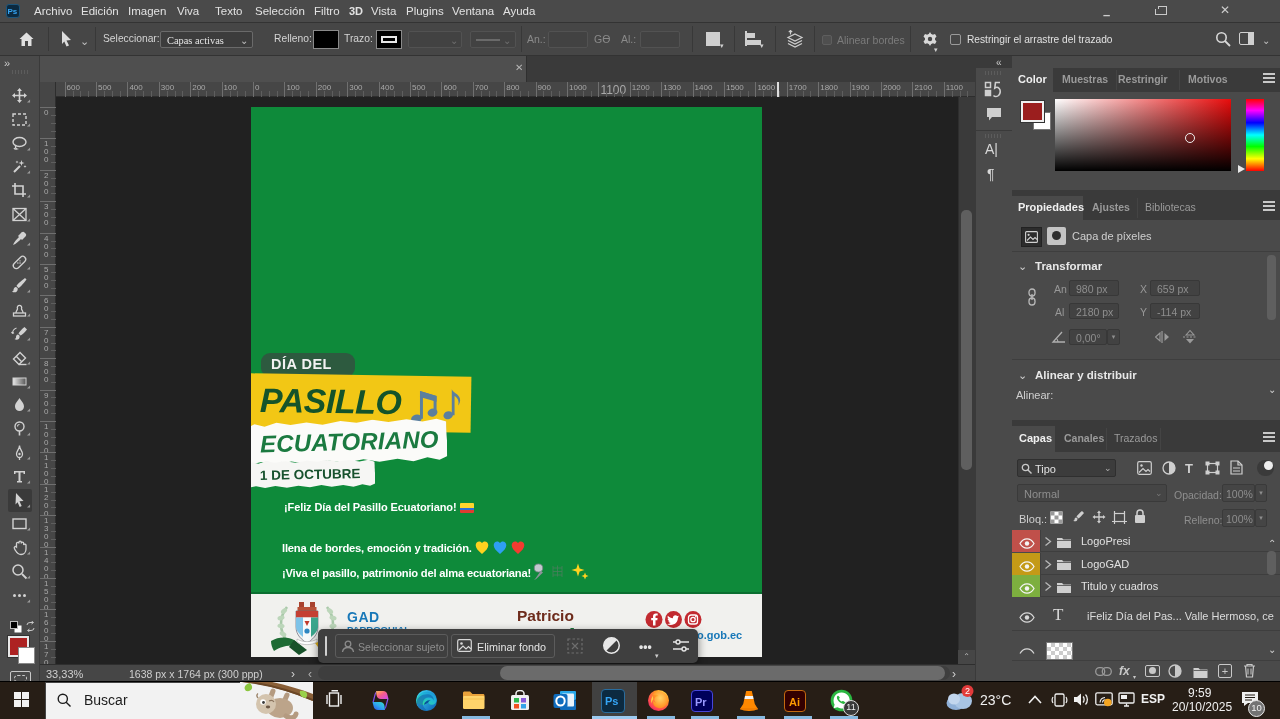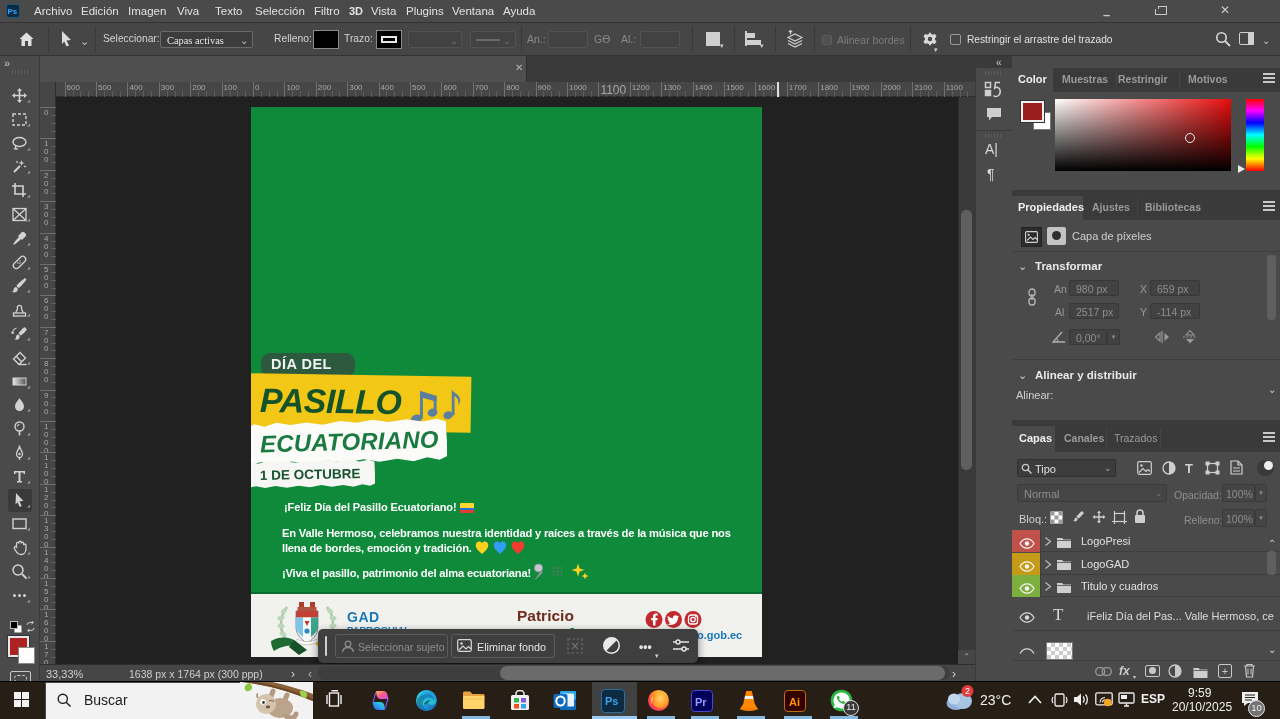--- a/index.html
+++ b/index.html
@@ -478,21 +478,20 @@
 <ellipse cx="43.5" cy="36" rx="5.4" ry="4.4" transform="rotate(-18 43.5 36)"></ellipse>
 <path d="M47.5 36 L47.5 7 C49 11 55 12 56.5 17 C57.5 20.5 56 23.5 54.5 25 C56.5 20 53 15.5 50.6 14.5 L50.6 36 Z"></path>
 </g>
       </svg>
       <div class="abs" style="left:-4px;top:313px;width:200px;height:44px;background:#fbfbf9;transform:rotate(-1.6deg);clip-path:polygon(0% 12%,4% 4%,9% 10%,15% 2%,22% 8%,30% 3%,38% 9%,47% 2%,55% 7%,63% 1%,71% 7%,80% 2%,88% 8%,95% 3%,100% 10%,100% 88%,96% 96%,90% 90%,83% 98%,75% 91%,66% 97%,58% 90%,49% 97%,40% 91%,31% 98%,22% 91%,14% 97%,7% 90%,0% 96%);box-shadow:0 2px 3px rgba(0,0,0,0.25);"></div>
       <div class="abs txt" style="left:9px;top:323px;font-size:24px;color:#1b7a40;font-weight:600;font-style:italic;transform:rotate(-1.6deg);letter-spacing:0.2px;">ECUATORIANO</div>
       <div class="abs" style="left:-4px;top:353px;width:128px;height:28px;background:#f6f6f4;transform:rotate(-1deg);clip-path:polygon(0% 12%,4% 4%,9% 10%,15% 2%,22% 8%,30% 3%,38% 9%,47% 2%,55% 7%,63% 1%,71% 7%,80% 2%,88% 8%,95% 3%,100% 10%,100% 88%,96% 96%,90% 90%,83% 98%,75% 91%,66% 97%,58% 90%,49% 97%,40% 91%,31% 98%,22% 91%,14% 97%,7% 90%,0% 96%);box-shadow:0 2px 3px rgba(0,0,0,0.25);"></div>
       <div class="abs txt" style="left:9px;top:361px;font-size:13.5px;color:#17512d;font-weight:700;transform:rotate(-1deg);">1 DE OCTUBRE</div>
       <div class="abs txt" style="left:33px;top:395px;font-size:11px;color:#fff;font-weight:700;letter-spacing:-0.1px;">¡Feliz Día del Pasillo Ecuatoriano!</div>
       <div class="abs" style="left:209px;top:396px;width:14px;height:10px;background:linear-gradient(to bottom,#ffd52e 0 50%,#2a6fd6 50% 75%,#e03c31 75% 100%);border-radius:1px;"></div>
-      <div class="abs txt" style="left:31px;top:421px;font-size:11.2px;color:#fff;font-weight:700;letter-spacing:-0.2px;">En Valle Hermoso, celebramos nuestra identidad y raíces a través de la música que nos</div>
       <div class="abs txt" style="left:31px;top:436px;font-size:11.2px;color:#fff;font-weight:700;letter-spacing:-0.2px;">llena de bordes, emoción y tradición.</div>
       <svg class="abs" style="left:224px;top:433px;" width="50" height="15" viewBox="0 0 50 15">
         <path d="M7 14 C3 10.5 0.7 8 0.7 5.2 C0.7 3 2.3 1.5 4.2 1.5 C5.4 1.5 6.4 2.2 7 3 C7.6 2.2 8.6 1.5 9.8 1.5 C11.7 1.5 13.3 3 13.3 5.2 C13.3 8 11 10.5 7 14 Z" fill="#ffd21f"></path>
         <path d="M25 14 C21 10.5 18.7 8 18.7 5.2 C18.7 3 20.3 1.5 22.2 1.5 C23.4 1.5 24.4 2.2 25 3 C25.6 2.2 26.6 1.5 27.8 1.5 C29.7 1.5 31.3 3 31.3 5.2 C31.3 8 29 10.5 25 14 Z" fill="#2e9ff3"></path>
         <path d="M43 14 C39 10.5 36.7 8 36.7 5.2 C36.7 3 38.3 1.5 40.2 1.5 C41.4 1.5 42.4 2.2 43 3 C43.6 2.2 44.6 1.5 45.8 1.5 C47.7 1.5 49.3 3 49.3 5.2 C49.3 8 47 10.5 43 14 Z" fill="#f33b30"></path>
       </svg>
       <div class="abs txt" style="left:31px;top:461px;font-size:11.2px;color:#fff;font-weight:700;letter-spacing:-0.2px;">¡Viva el pasillo, patrimonio del alma ecuatoriana!</div>
       <svg class="abs" style="left:282px;top:456px;" width="56" height="18" viewBox="0 0 56 18">
         <g>
           <ellipse cx="5.5" cy="5" rx="4.2" ry="4" fill="#c3c8ce"></ellipse>
@@ -642,21 +641,21 @@
     <div class="abs" style="left:1246px;top:99px;width:18px;height:72px;background:linear-gradient(to bottom,#ff0000 0%,#ff00ff 16%,#0000ff 33%,#00ffff 50%,#00ff00 66%,#ffff00 83%,#ff0000 100%);"></div>
     <svg class="abs" style="left:1237px;top:164px;" width="9" height="10" viewBox="0 0 9 10">
       <path d="M1 1 L8 5 L1 9 Z" fill="#e8e8e8"></path>
     </svg>
     <div class="abs" style="left:1012px;top:190px;width:268px;height:6px;background:#3a3a3a;"></div>
     <div class="abs" style="left:1012px;top:196px;width:268px;height:24px;background:#3a3a3a;"></div>
     <div class="abs" style="left:1012px;top:196px;width:71px;height:24px;background:#4a4a4a;"></div>
     <div class="abs txt" style="left:1018px;top:202px;font-size:11px;color:#f0f0f0;font-weight:700;">Propiedades</div>
     <div class="abs txt" style="left:1092px;top:202px;font-size:10.5px;color:#9a9a9a;font-weight:700;">Ajustes</div>
     <div class="abs" style="left:1137px;top:198px;width:1px;height:20px;background:#444;"></div>
-    <div class="abs txt" style="left:1145px;top:202px;font-size:10.5px;color:#9a9a9a;font-weight:700;">Bibliotecas</div>
+    <div class="abs txt" style="left:1145px;top:202px;font-size:10.5px;color:#9a9a9a;font-weight:400;">Bibliotecas</div>
     <div class="abs" style="left:1263px;top:201px;width:12px;height:2px;background:#c8c8c8;box-shadow:0 4px #c8c8c8,0 8px #c8c8c8;"></div>
     <div class="abs" style="left:1021px;top:227px;width:21px;height:20px;background:#2c2c2c;border:1px solid #222;"><svg style="margin:3px;" width="13" height="12" viewBox="0 0 13 12">
         <rect x="0.6" y="0.6" width="11.8" height="10.8" rx="1" fill="none" stroke="#d0d0d0" stroke-width="1.1"></rect>
         <circle cx="3.6" cy="3.8" r="1.1" fill="#d0d0d0"></circle>
         <path d="M2 9.5 L5.5 6 L8 8.5 L10 6.5 L12 8.5" fill="none" stroke="#d0d0d0" stroke-width="1.1"></path>
       </svg></div>
     <div class="abs" style="left:1047px;top:227px;width:19px;height:18px;background:#c4c4c4;border-radius:2px;">
       <div style="width:9px;height:9px;border-radius:50%;background:#2e2e2e;margin:4px auto;"></div>
     </div>
     <div class="abs txt" style="left:1072px;top:231px;font-size:11px;color:#cfcfcf;font-weight:400;">Capa de píxeles</div>
@@ -673,21 +672,21 @@
     <div class="abs txt" style="left:1054px;top:284px;font-size:10.5px;color:#989898;font-weight:400;">An</div>
     <div class="abs" style="left:1069px;top:280px;width:50px;height:16px;background:#424242;border:1px solid #383838;border-radius:2px;">
       <div class="txt" style="font-size:10.5px;color:#8e8e8e;padding:3px 0 0 6px;">980 px</div>
     </div>
     <div class="abs txt" style="left:1140px;top:284px;font-size:10.5px;color:#989898;font-weight:400;">X</div>
     <div class="abs" style="left:1150px;top:280px;width:50px;height:16px;background:#424242;border:1px solid #383838;border-radius:2px;">
       <div class="txt" style="font-size:10.5px;color:#8e8e8e;padding:3px 0 0 6px;">659 px</div>
     </div>
     <div class="abs txt" style="left:1055px;top:307px;font-size:10.5px;color:#989898;font-weight:400;">Al</div>
     <div class="abs" style="left:1069px;top:303px;width:50px;height:16px;background:#424242;border:1px solid #383838;border-radius:2px;">
-      <div class="txt" style="font-size:10.5px;color:#8e8e8e;padding:3px 0 0 6px;">2517 px</div>
+      <div class="txt" style="font-size:10.5px;color:#8e8e8e;padding:3px 0 0 6px;">2180 px</div>
     </div>
     <div class="abs txt" style="left:1140px;top:307px;font-size:10.5px;color:#989898;font-weight:400;">Y</div>
     <div class="abs" style="left:1150px;top:303px;width:50px;height:16px;background:#424242;border:1px solid #383838;border-radius:2px;">
       <div class="txt" style="font-size:10.5px;color:#8e8e8e;padding:3px 0 0 6px;">-114 px</div>
     </div>
     <svg class="abs" style="left:1051px;top:331px;" width="16" height="13" viewBox="0 0 16 13">
       <path d="M14 11 H2 L11 1" fill="none" stroke="#b0b0b0" stroke-width="1.3"></path>
       <path d="M7 11 A6 6 0 0 0 5.5 7.5" fill="none" stroke="#b0b0b0" stroke-width="1.1"></path>
     </svg>
     <div class="abs" style="left:1069px;top:329px;width:38px;height:16px;background:#424242;border:1px solid #383838;border-radius:2px;">

